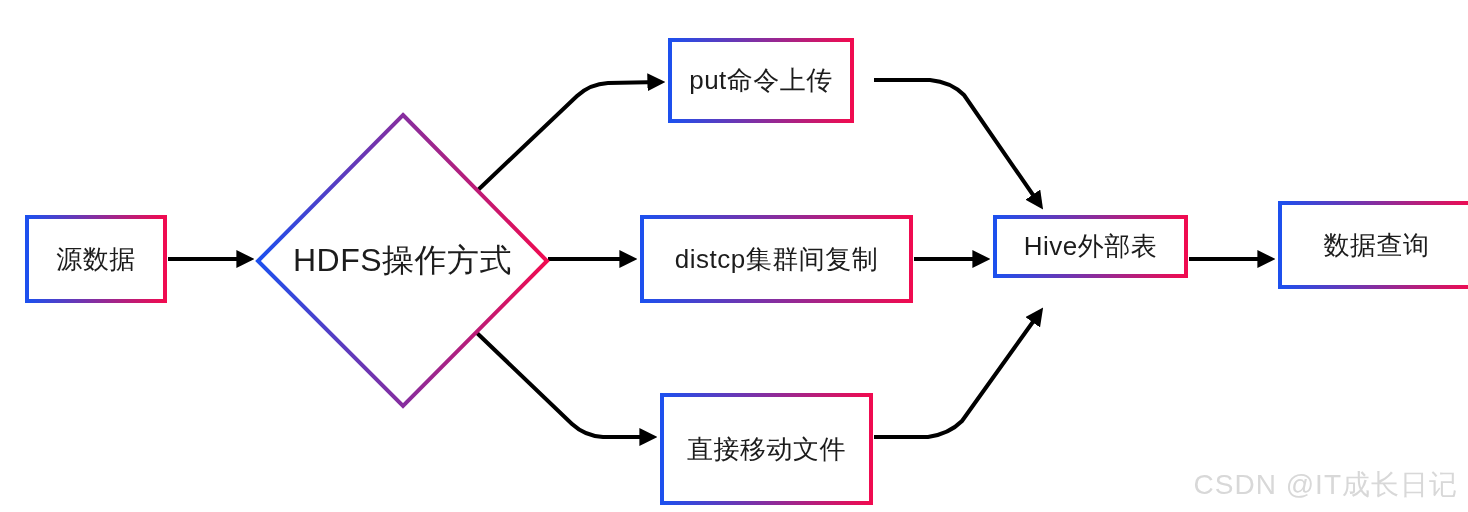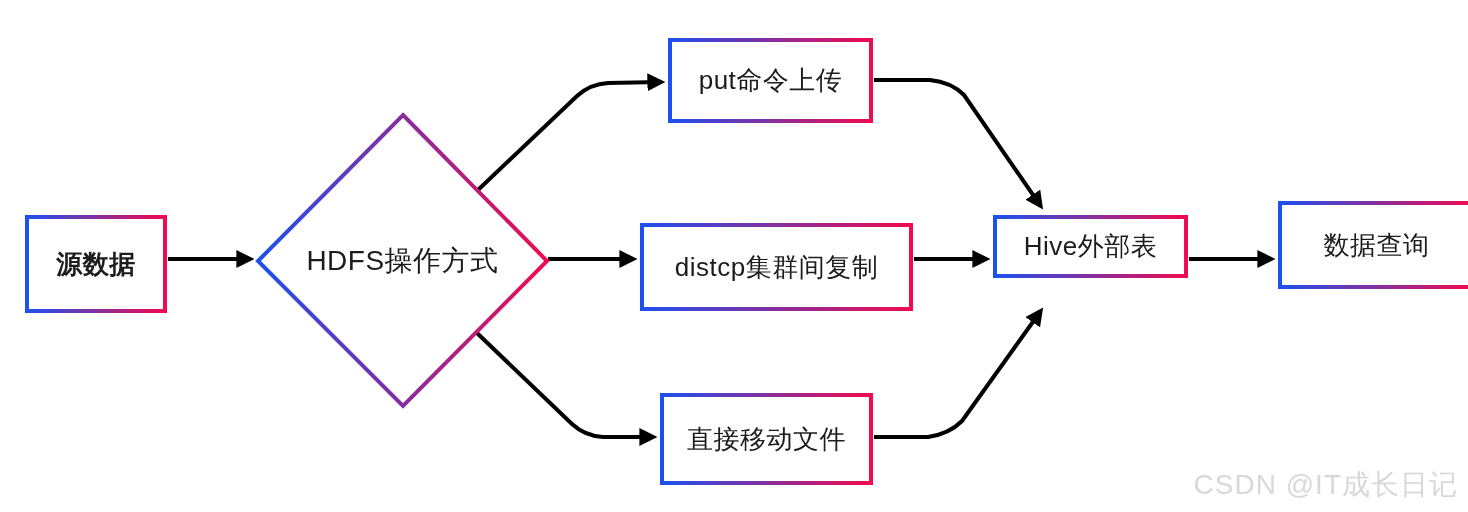--- a/index.html
+++ b/index.html
@@ -29,21 +29,21 @@
     border-image:linear-gradient(90deg,var(--border-gradient-start,#1d50ee),var(--border-gradient-end,#f00b50)) 1;
     display:flex; align-items:center; justify-content:center;
     font-size:26px;
     color:var(--text,#1c1c1c);
     letter-spacing:0.5px;
     white-space:nowrap;
   }
   .node-label {
     position:absolute;
     display:flex; align-items:center; justify-content:center;
-    font-size:28px;
+    font-size:32px;
     color:var(--text,#1c1c1c);
     letter-spacing:0.5px;
     white-space:nowrap;
   }
   .watermark {
     position:absolute;
     right:10px; bottom:8px;
     font-size:28px;
     color:var(--watermark,#d8d8d8);
     text-shadow:1px 1px 1px #ffffff;
@@ -72,37 +72,37 @@
     <path class="arrow" d="M 548 259 L 632 259" marker-end="url(#arrow-head)"></path>
     <path class="arrow" d="M 477 333 L 572 424 Q 585 436 603 437 L 652 437" marker-end="url(#arrow-head)"></path>
     <path class="arrow" d="M 874 80 L 930 80 Q 951 82 964 95 L 1040 205" marker-end="url(#arrow-head)"></path>
     <path class="arrow" d="M 914 259 L 985 259" marker-end="url(#arrow-head)"></path>
     <path class="arrow" d="M 874 437 L 928 437 Q 949 434 962 421 L 1040 312" marker-end="url(#arrow-head)"></path>
     <path class="arrow" d="M 1189 259 L 1270 259" marker-end="url(#arrow-head)"></path>
 
     <polygon class="diamond-shape" points="403,115 547,261 403,406 258,261"></polygon>
   </svg>
 
-  <div class="node" style="left:25px; top:215px; width:142px; height:98px;font-weight:bold;">
+  <div class="node" style="left:25px; top:215px; width:142px; height:88px;">
     <span>源数据</span>
   </div>
 
   <div class="node-label" style="left:282px; top:237px; width:241px; height:48px;">
     <span>HDFS操作方式</span>
   </div>
 
-  <div class="node" style="left:668px; top:38px; width:205px; height:85px;border-radius:30px;">
+  <div class="node" style="left:668px; top:38px; width:186px; height:85px;border-radius:30px;">
     <span>put命令上传</span>
   </div>
 
-  <div class="node" style="left:640px; top:215px; width:273px; height:88px;margin-top:8px;">
+  <div class="node" style="left:640px; top:215px; width:273px; height:88px;">
     <span>distcp集群间复制</span>
   </div>
 
-  <div class="node" style="left:660px; top:393px; width:213px; height:92px;">
+  <div class="node" style="left:660px; top:393px; width:213px; height:112px;">
     <span>直接移动文件</span>
   </div>
 
   <div class="node" style="left:993px; top:215px; width:195px; height:63px;">
     <span>Hive外部表</span>
   </div>
 
   <div class="node" style="left:1278px; top:201px; width:197px; height:88px;">
     <span>数据查询</span>
   </div>

